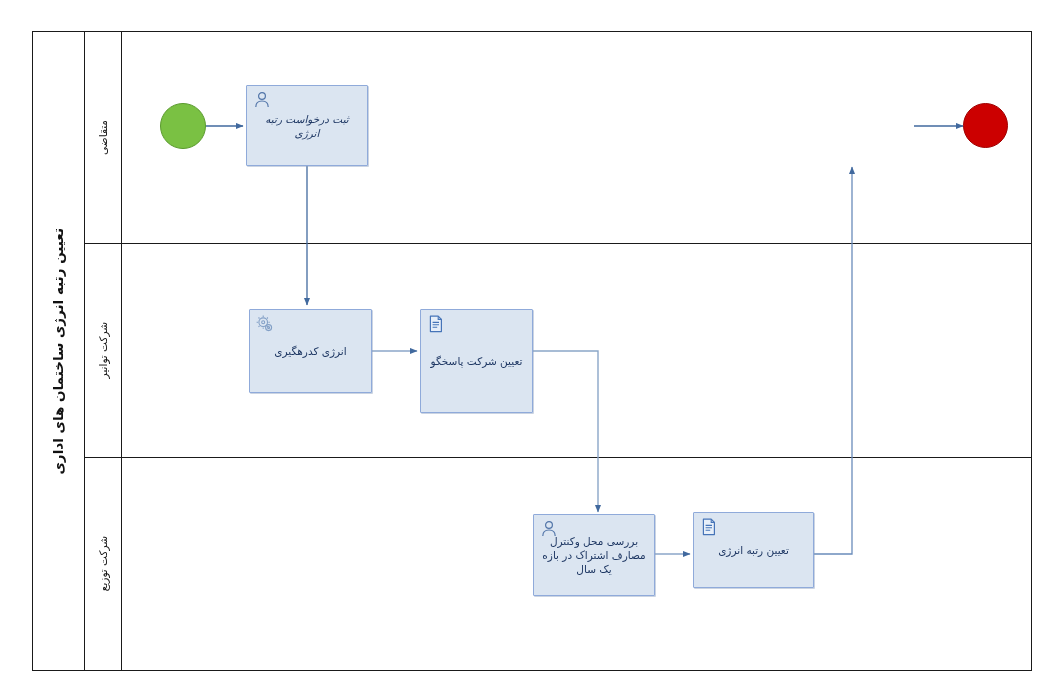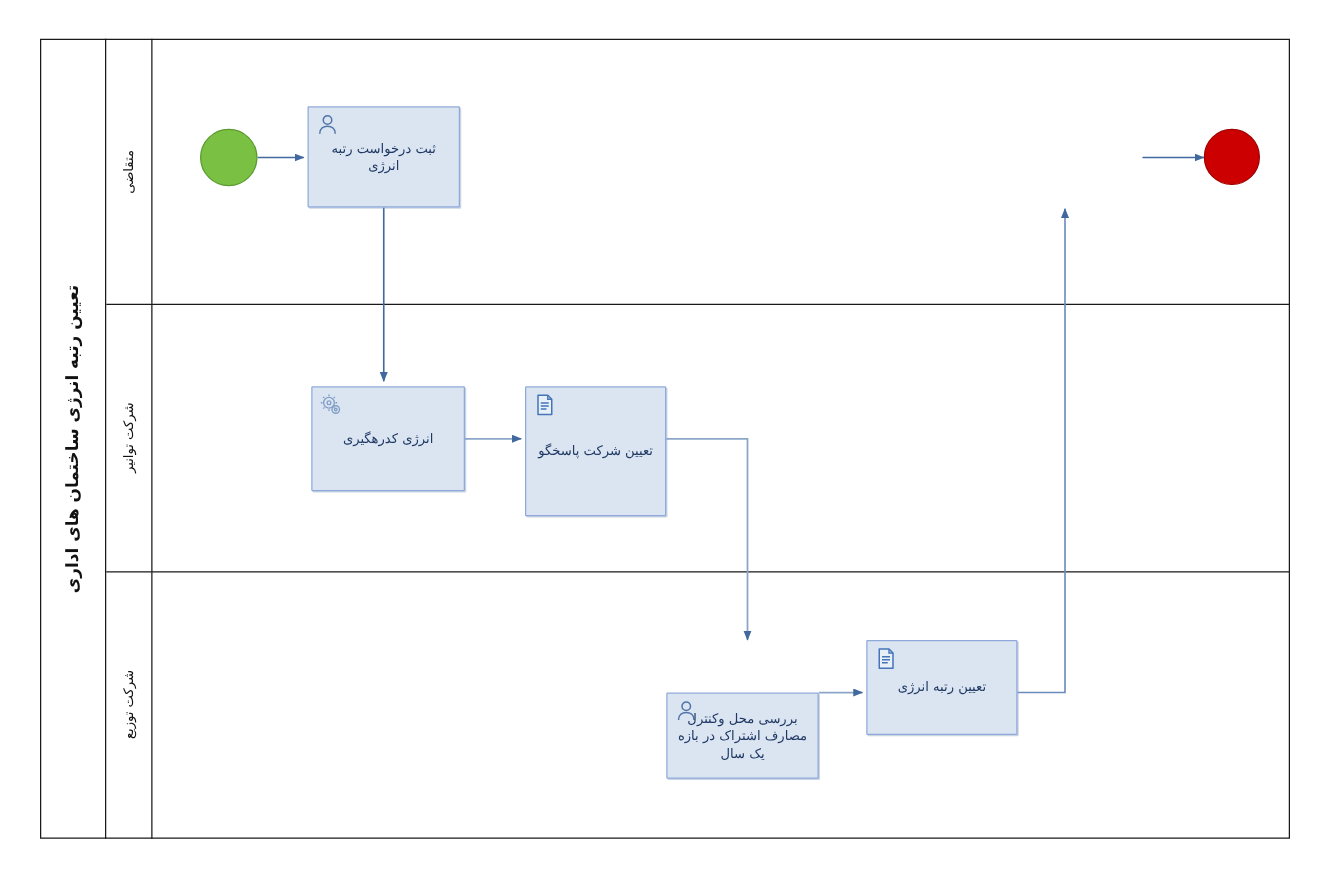--- a/index.html
+++ b/index.html
@@ -160,21 +160,21 @@
 
     <g>
       <path d="M914,126 L963,126" fill="none" stroke="#41699e" stroke-width="1.3" marker-end="url(#arrowBlue)"></path>
     </g>
   </svg>
 
   <div class="event ev-start" style="left:160px;top:103px;width:46px;height:46px;"></div>
 
   <div class="event ev-end" style="left:963px;top:103px;width:45px;height:45px;"></div>
 
-  <div class="task" style="left:246px;top:85px;width:122px;height:81px;">
+  <div class="task" style="left:246px;top:85px;width:122px;height:81px;font-style:italic;">
     <span class="ticon">
       <svg width="20" height="20" viewBox="0 0 20 20">
         <circle cx="10" cy="6" r="3.4" fill="none" stroke="#4a6fa5" stroke-width="1.2"></circle>
         <path d="M3.8,17 C3.8,12.6 7,11 10,11 C13,11 16.2,12.6 16.2,17" fill="none" stroke="#4a6fa5" stroke-width="1.2"></path>
       </svg>
     </span>
     <span class="tlabel">ثبت درخواست رتبه
 انرژی</span>
   </div>
 
@@ -201,21 +201,21 @@
     <span class="ticon">
       <svg width="20" height="20" viewBox="0 0 20 20">
         <path d="M4.4,2.2 L12.2,2.2 L15.4,5.4 L15.4,17.6 L4.4,17.6 z" fill="#e8f0fa" stroke="#3f6fb5" stroke-width="1.2" stroke-linejoin="round"></path>
         <path d="M12.2,2.2 L12.2,5.4 L15.4,5.4" fill="none" stroke="#3f6fb5" stroke-width="1.1"></path>
         <path d="M6.6,8.4 L13.0,8.4 M6.6,10.8 L13.0,10.8 M6.6,13.2 L11.2,13.2" fill="none" stroke="#3f6fb5" stroke-width="1.1"></path>
       </svg>
     </span>
     <span class="tlabel">تعیین شرکت پاسخگو</span>
   </div>
 
-  <div class="task" style="left:533px;top:514px;width:122px;height:69px;margin-top:40px;">
+  <div class="task" style="left:533px;top:514px;width:122px;height:82px;">
     <span class="ticon">
       <svg width="20" height="20" viewBox="0 0 20 20">
         <circle cx="10" cy="6" r="3.4" fill="none" stroke="#4a6fa5" stroke-width="1.2"></circle>
         <path d="M3.8,17 C3.8,12.6 7,11 10,11 C13,11 16.2,12.6 16.2,17" fill="none" stroke="#4a6fa5" stroke-width="1.2"></path>
       </svg>
     </span>
     <span class="tlabel">بررسی محل وکنترل
 مصارف اشتراک در بازه
 یک سال</span>
   </div>

